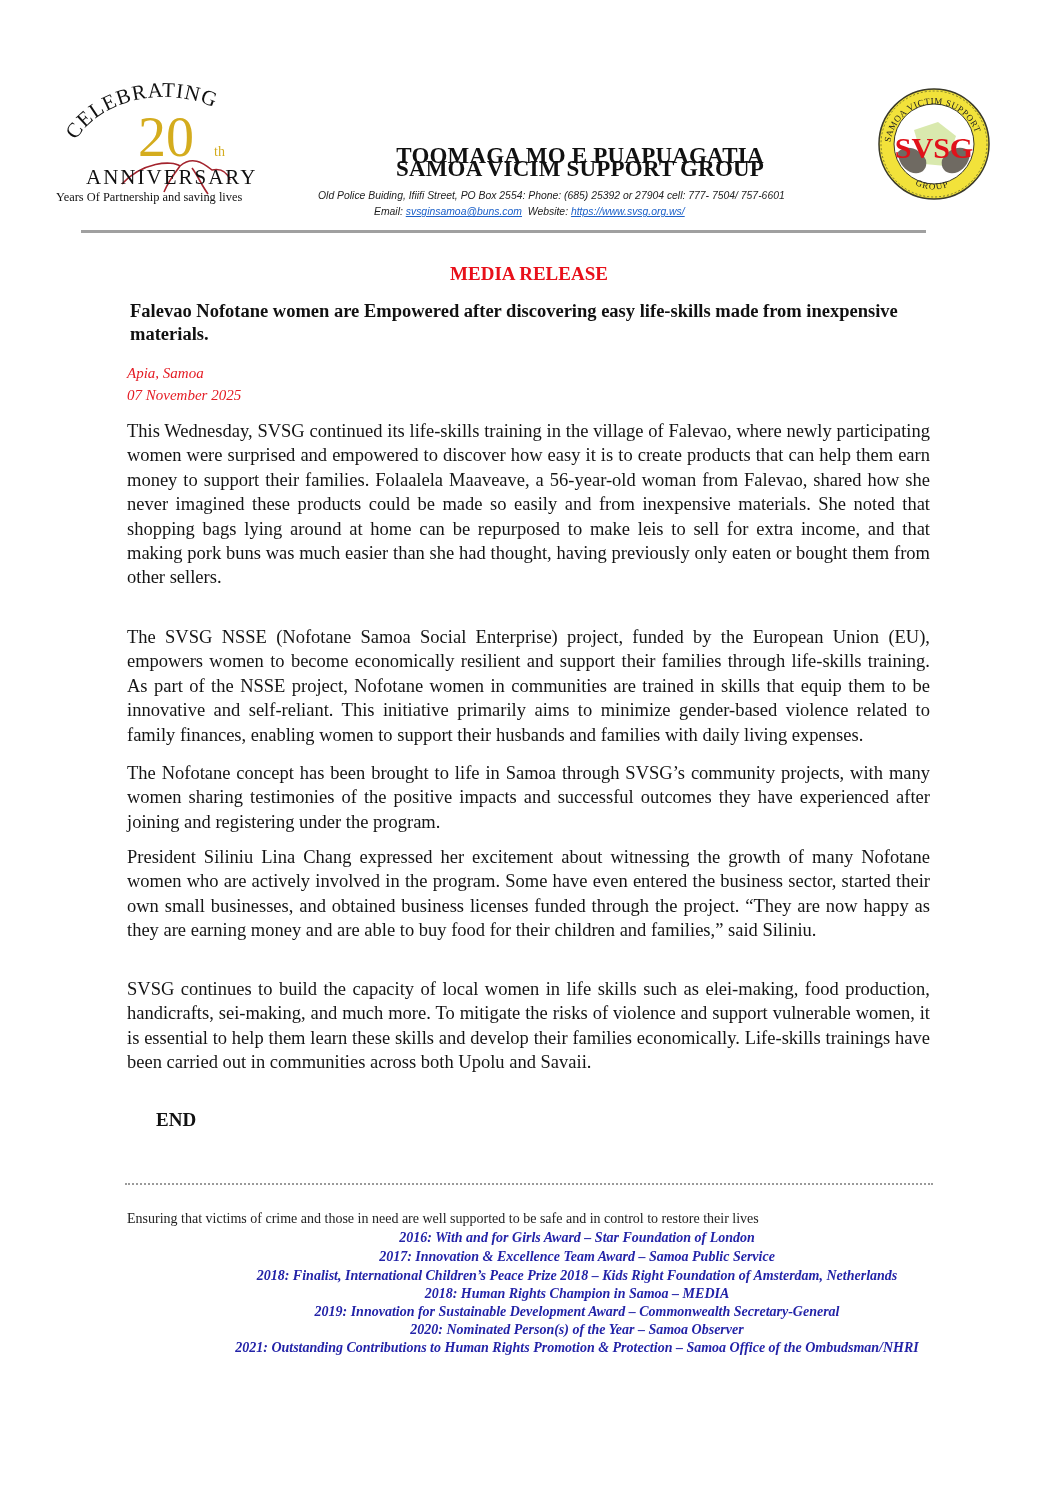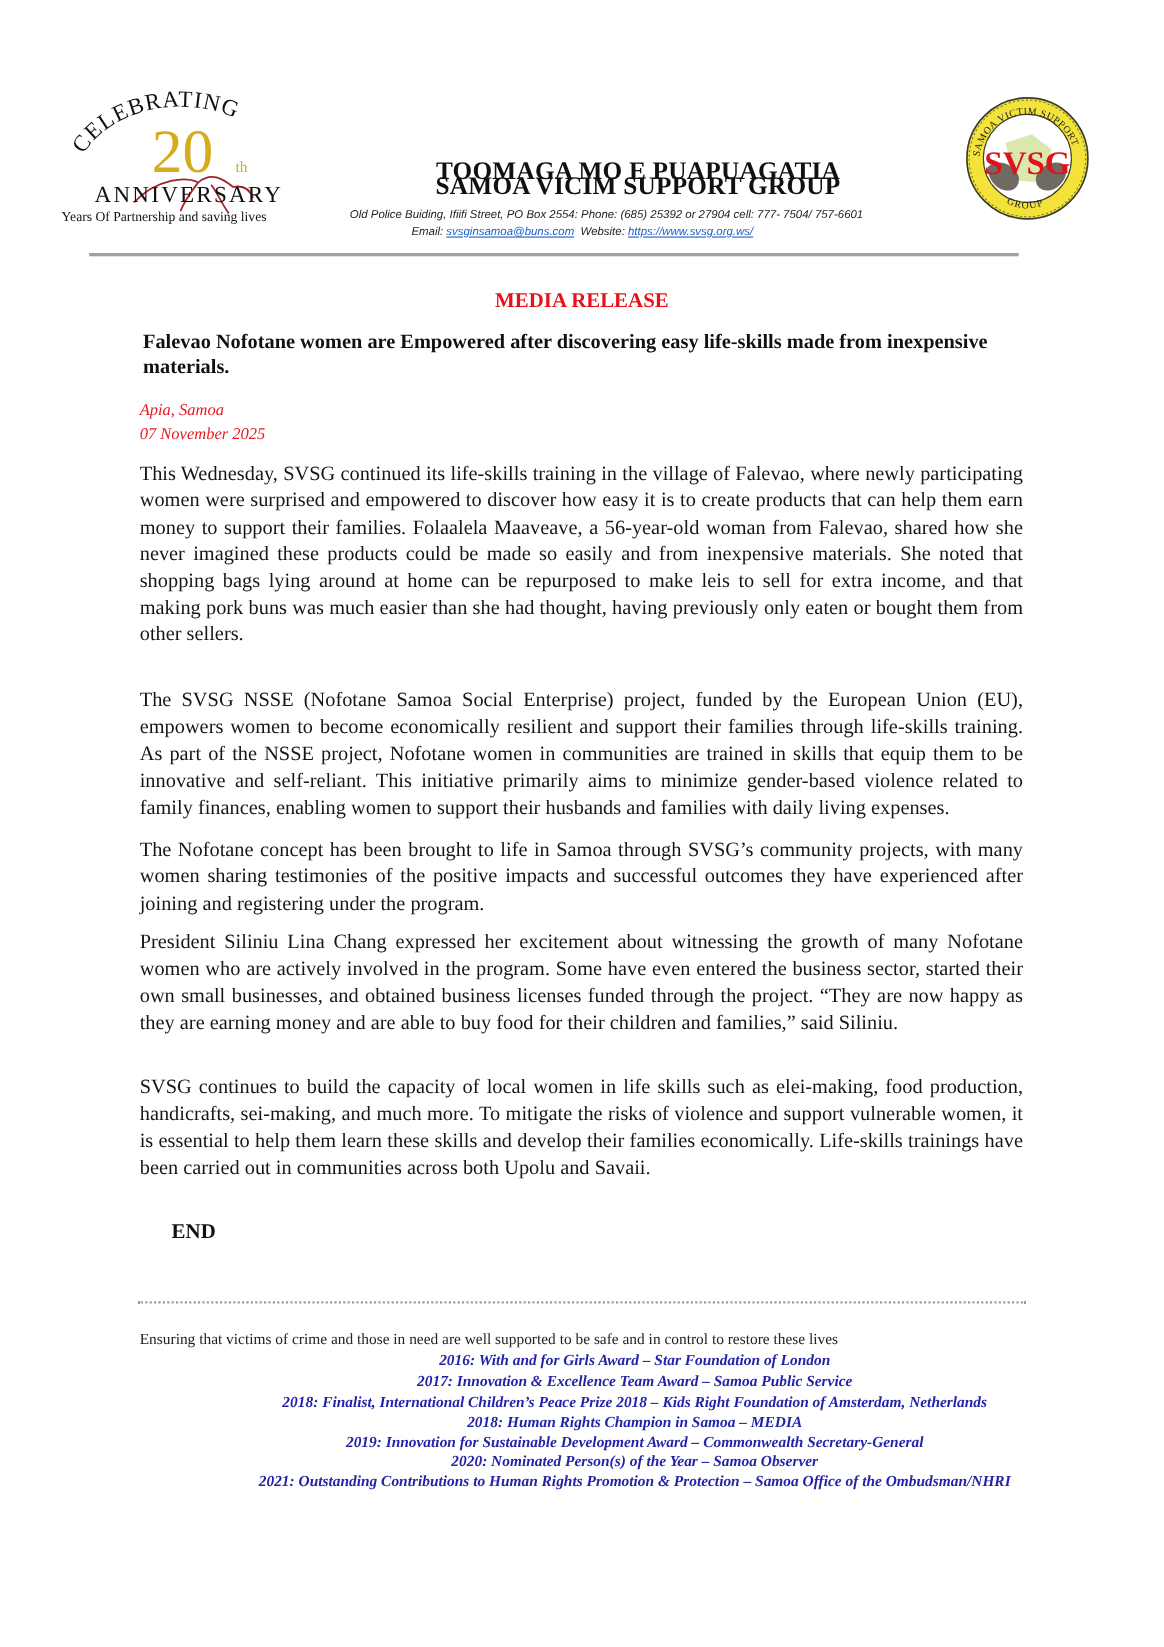--- a/index.html
+++ b/index.html
@@ -106,21 +106,21 @@
 
 <div id="para-1" class="abs para">This Wednesday, SVSG continued its life-skills training in the village of Falevao, where newly participating women were surprised and empowered to discover how easy it is to create products that can help them earn money to support their families. Folaalela Maaveave, a 56-year-old woman from Falevao, shared how she never imagined these products could be made so easily and from inexpensive materials. She noted that shopping bags lying around at home can be repurposed to make leis to sell for extra income, and that making pork buns was much easier than she had thought, having previously only eaten or bought them from other sellers.</div>
 <div id="para-2" class="abs para">The SVSG NSSE (Nofotane Samoa Social Enterprise) project, funded by the European Union (EU), empowers women to become economically resilient and support their families through life-skills training. As part of the NSSE project, Nofotane women in communities are trained in skills that equip them to be innovative and self-reliant. This initiative primarily aims to minimize gender-based violence related to family finances, enabling women to support their husbands and families with daily living expenses.</div>
 <div id="para-3" class="abs para">The Nofotane concept has been brought to life in Samoa through SVSG’s community projects, with many women sharing testimonies of the positive impacts and successful outcomes they have experienced after joining and registering under the program.</div>
 <div id="para-4" class="abs para">President Siliniu Lina Chang expressed her excitement about witnessing the growth of many Nofotane women who are actively involved in the program. Some have even entered the business sector, started their own small businesses, and obtained business licenses funded through the project. “They are now happy as they are earning money and are able to buy food for their children and families,” said Siliniu.</div>
 <div id="para-5" class="abs para">SVSG continues to build the capacity of local women in life skills such as elei-making, food production, handicrafts, sei-making, and much more. To mitigate the risks of violence and support vulnerable women, it is essential to help them learn these skills and develop their families economically. Life-skills trainings have been carried out in communities across both Upolu and Savaii.</div>
 
 <div id="end-mark" class="abs">END</div>
 
 <div id="footer-rule" class="abs"></div>
-<div id="mission" class="abs">Ensuring that victims of crime and those in need are well supported to be safe and in control to restore these lives</div>
+<div id="mission" class="abs">Ensuring that victims of crime and those in need are well supported to be safe and in control to restore their lives</div>
 
 <div class="abs award" style="top:1229px">2016: With and for Girls Award – Star Foundation of London</div>
 <div class="abs award" style="top:1248px">2017: Innovation &amp; Excellence Team Award – Samoa Public Service</div>
 <div class="abs award" style="top:1267px">2018:  Finalist, International Children’s Peace Prize 2018 – Kids Right Foundation of Amsterdam, Netherlands</div>
 <div class="abs award" style="top:1285px">2018: Human Rights Champion in Samoa – MEDIA</div>
 <div class="abs award" style="top:1303px">2019: Innovation for Sustainable Development Award – Commonwealth Secretary-General</div>
 <div class="abs award" style="top:1321px">2020: Nominated Person(s) of the Year – Samoa Observer</div>
 <div class="abs award" style="top:1339px">2021: Outstanding Contributions to Human Rights Promotion &amp; Protection – Samoa Office of the Ombudsman/NHRI</div>
 
 </body></html>

